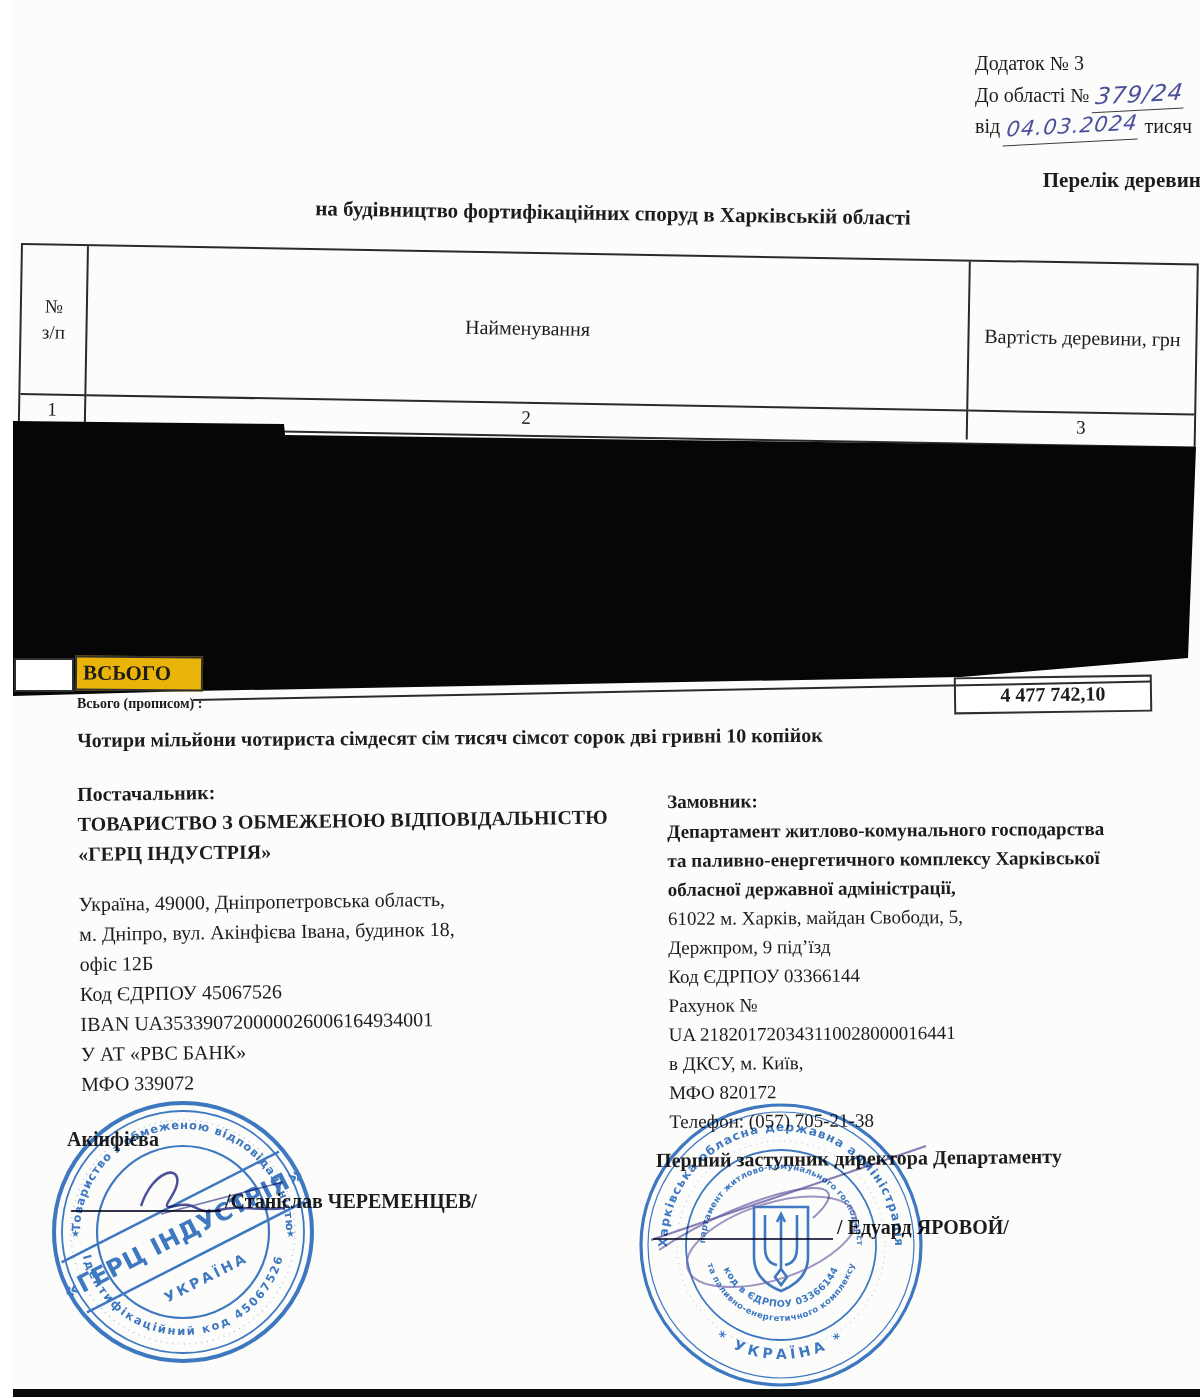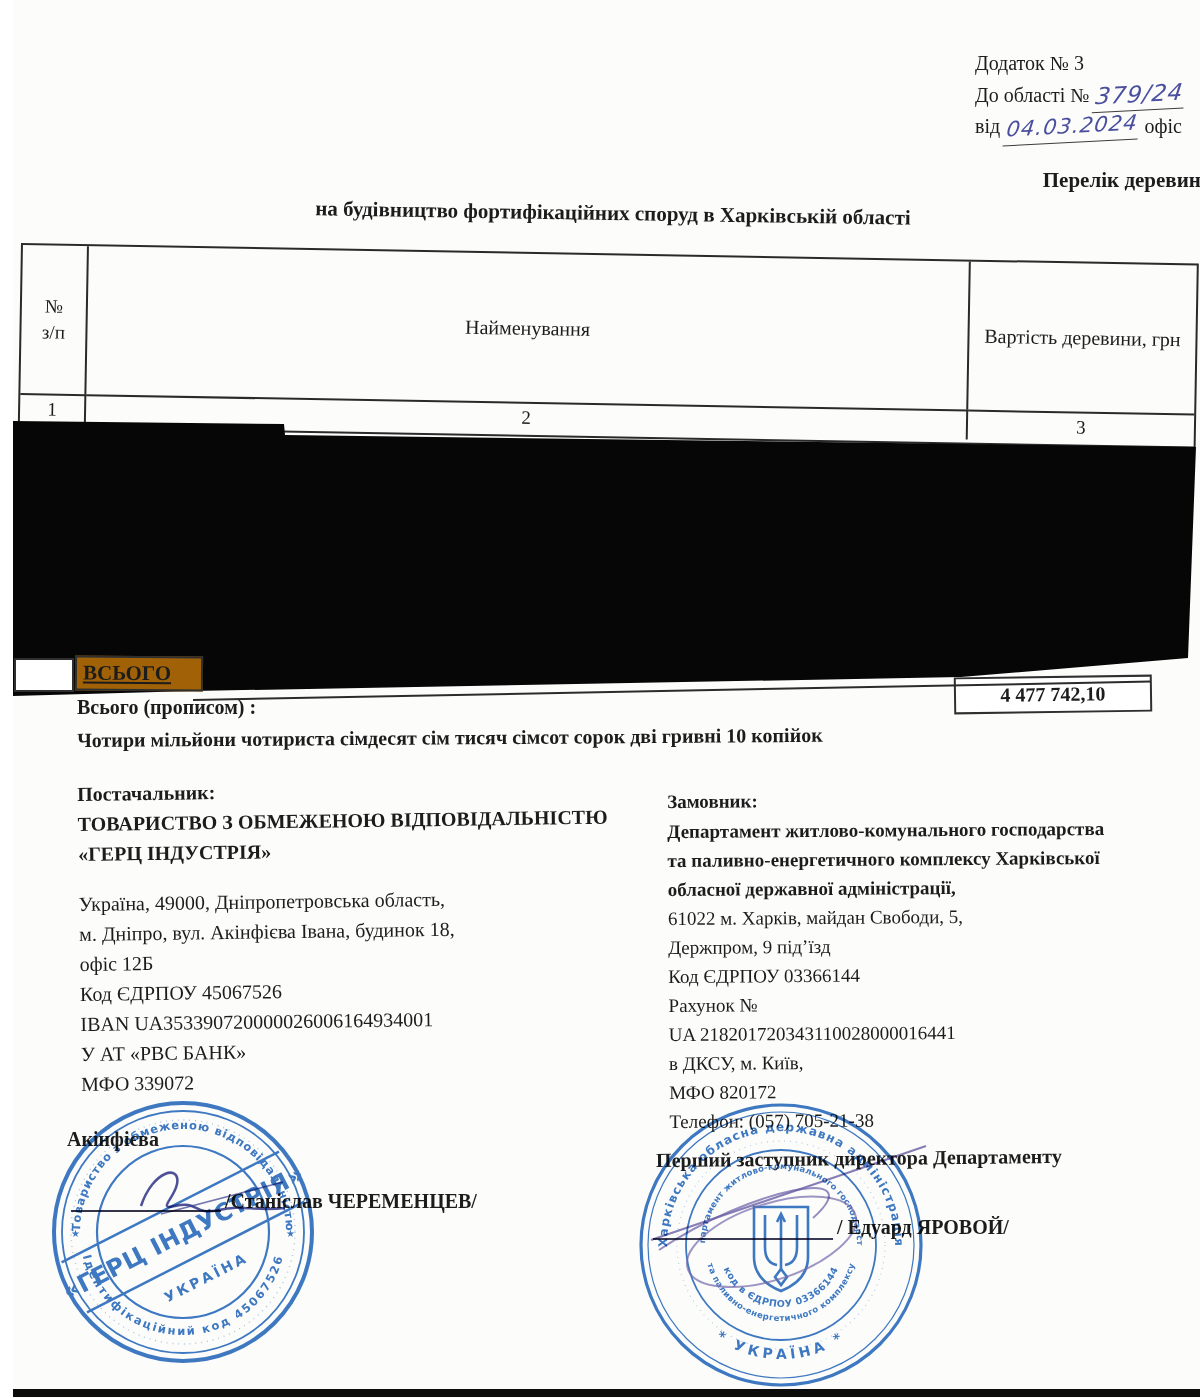--- a/index.html
+++ b/index.html
@@ -38,30 +38,30 @@
   .tb-r1{left:0;width:66px;border-right:2px solid var(--line);}
   .tb-r2{left:66px;width:882px;border-right:2px solid var(--line);}
   .tb-r3{left:948px;width:226px;}
 
   
   .redact{left:0;top:415px;width:1190px;height:290px;background:var(--redact);
     clip-path:polygon(0px 6px,271px 9px,272px 20px,1183px 32px,1175px 243px,
                       948px 262px,180px 276px,0px 281px);}
   .box-small{left:1px;top:658px;width:56px;height:30px;background:#fff;
              border:2px solid #2f2f2f;}
-  .box-vsogo{left:62px;top:656px;width:118px;height:31px;background:#a16207;
+  .box-vsogo{left:62px;top:656px;width:118px;height:31px;background:#eab308;
              border:2px solid #2f2f2f;font-weight:bold;font-size:21px;line-height:30px;
-             padding-left:6px;box-sizing:content-box;transform:rotate(0.4deg);text-decoration:underline;}
+             padding-left:6px;box-sizing:content-box;transform:rotate(0.4deg);}
   .box-total{left:941px;top:676px;width:194px;height:33px;background:#fff;
              border:2px solid #2f2f2f;font-weight:bold;font-size:20px;line-height:32px;
              text-align:center;transform:rotate(-0.8deg);}
   .tline{left:180px;top:699px;width:958px;height:0;border-top:2.2px solid #2b2b2b;
          transform:rotate(-1.1deg);transform-origin:0 0;}
 
-  .inwords-label{left:64px;top:696px;font-size:20px;font-weight:bold;}
+  .inwords-label{left:64px;top:696px;font-size:14px;font-weight:bold;}
   .inwords{left:64px;top:729px;font-size:20px;font-weight:bold;transform:rotate(-0.4deg);
            transform-origin:0 0;width:860px;}
 
   
   .supplier{left:64px;top:779px;width:584px;font-size:20px;transform:rotate(-0.8deg);
             transform-origin:0 0;}
   .customer{left:654px;top:787px;width:526px;font-size:19px;transform:rotate(-0.4deg);
             transform-origin:0 0;}
   .p-label{font-weight:bold;line-height:30px;}
   .p-name{font-weight:bold;line-height:30px;}
@@ -90,21 +90,21 @@
 
   <div class="abs annex nowrap">
     <div>Додаток № 3</div>
     <div>
       <span>До області №</span>
       <span class="hand hand-num">379/24</span>
     </div>
     <div>
       <span>від</span>
       <span class="hand hand-date">04.03.2024</span>
-      <span>офіс</span>
+      <span>тисяч</span>
     </div>
   </div>
 
   <div class="abs title1">Перелік деревини</div>
   <div class="abs title2">на будівництво фортифікаційних споруд в Харківській області</div>
 
   <div class="abs table">
     <div class="tb tb-c1">
       <div>№</div>
       <div>з/п</div>

